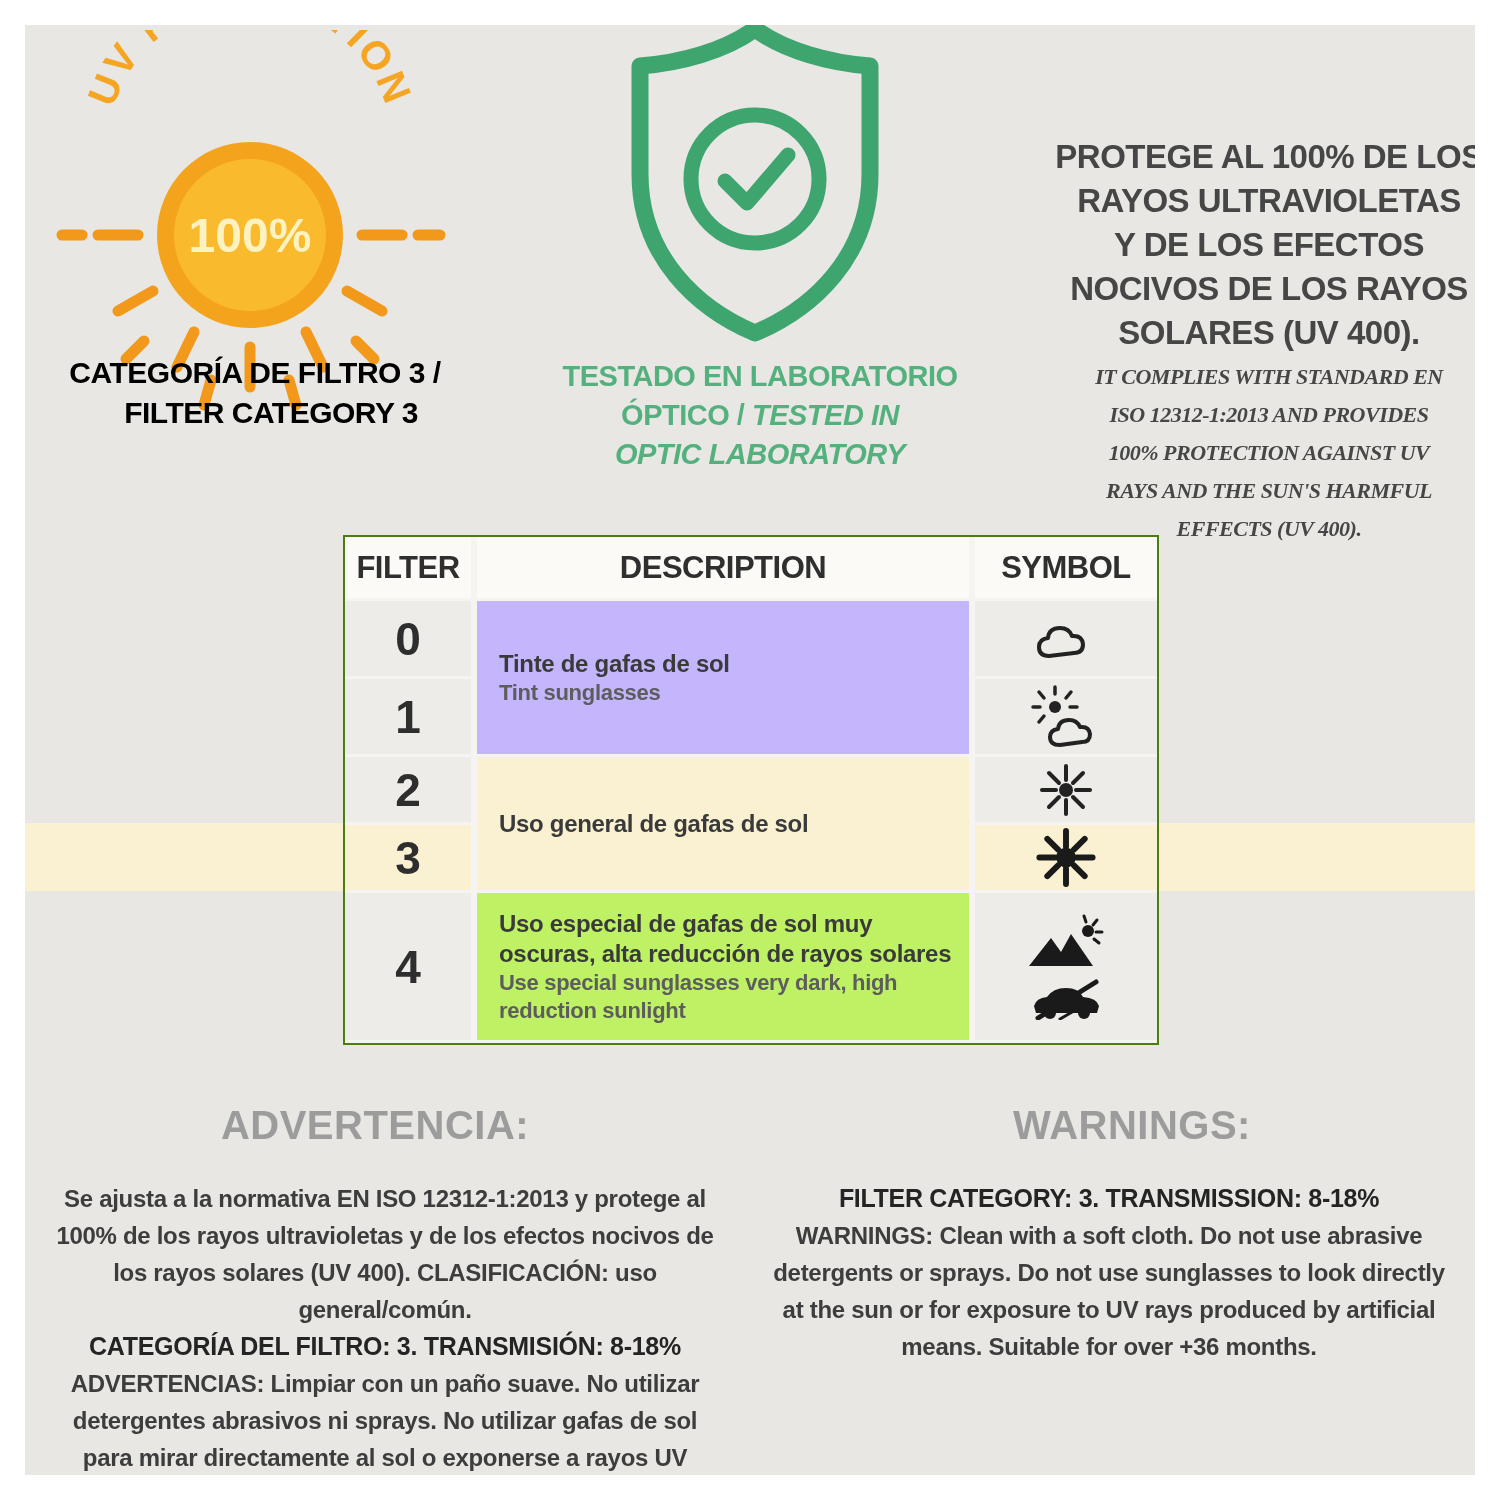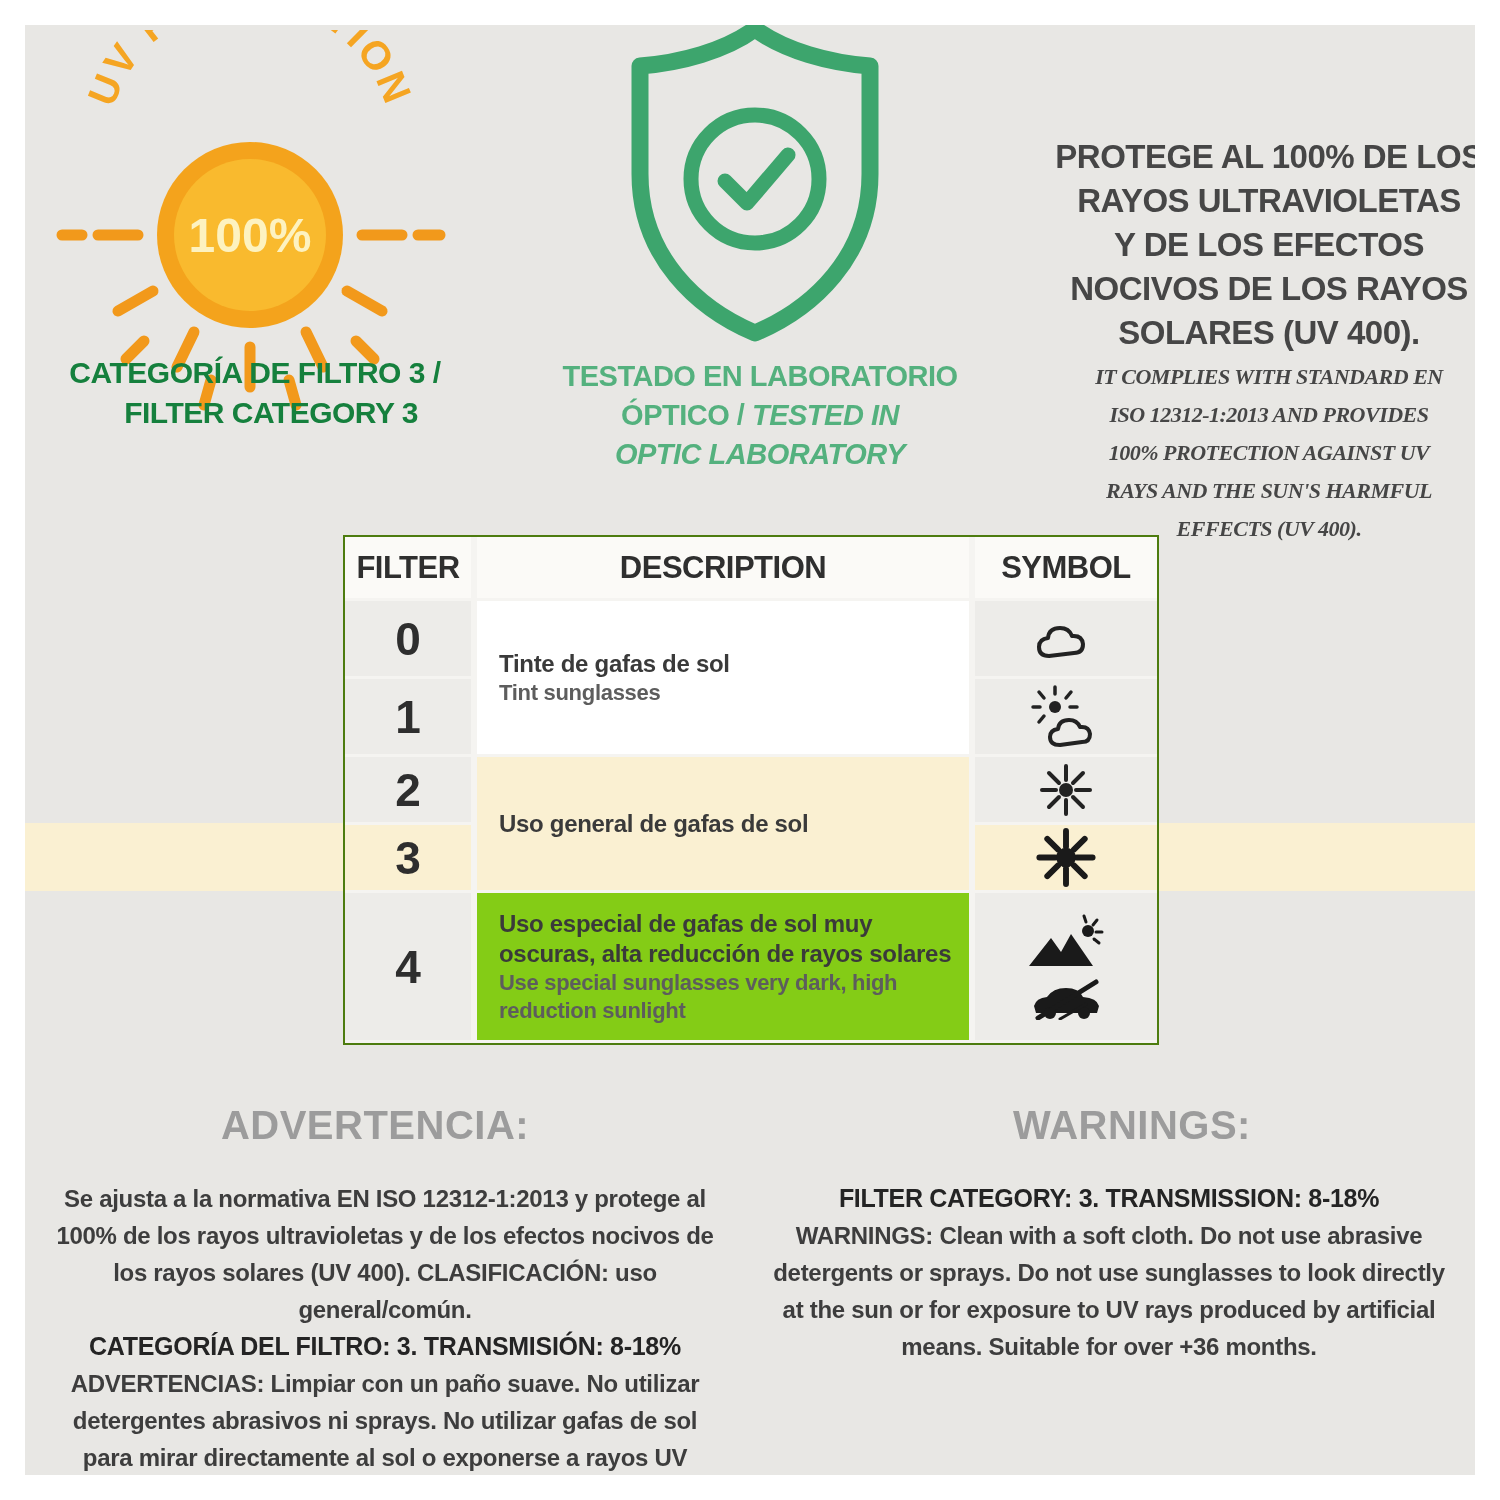--- a/index.html
+++ b/index.html
@@ -4,21 +4,21 @@
 <style>
   html,body{margin:0;padding:0;}
   .page{position:relative;width:1500px;height:1500px;background:#ffffff;font-family:"Liberation Sans",sans-serif;}
   .content{position:absolute;left:25px;top:25px;width:1450px;height:1450px;background:#e8e7e4;overflow:hidden;}
 
   
   .cream-band{position:absolute;left:0;top:798px;width:1450px;height:68px;background:#faf0d2;}
 
   
   .sun-svg{position:absolute;left:15px;top:5px;}
-  .sun-caption{position:absolute;left:0;top:328px;width:460px;text-align:center;color:#15803d;font-weight:bold;font-size:30px;line-height:40px;letter-spacing:-0.5px;}
+  .sun-caption{position:absolute;left:0;top:328px;width:460px;text-align:center;color:#000000;font-weight:bold;font-size:30px;line-height:40px;letter-spacing:-0.5px;}
   .sun-caption .it{padding-left:32px;}
 
   
   .shield-svg{position:absolute;left:595px;top:-6px;}
   .shield-caption{position:absolute;left:505px;top:332px;width:460px;text-align:center;color:#54b17e;font-weight:bold;font-size:29px;line-height:39px;letter-spacing:-0.5px;}
   .shield-caption .it{font-style:italic;}
 
   
   .prot{position:absolute;left:1025px;top:70px;width:438px;text-align:center;color:#464646;}
   .prot-es{font-size:33px;font-weight:bold;line-height:44px;white-space:pre-line;letter-spacing:-0.5px;margin-top:40px;}
@@ -27,23 +27,23 @@
   
   .ft{position:absolute;left:318px;top:510px;display:grid;grid-template-columns:132px 498px 182px;grid-template-rows:64px 78px 78px 68px 68px 150px;border:2px solid #4d7c0f;}
   .cell{border-bottom:3px solid #f5f4f1;}
   .cr{border-right:6px solid #f5f4f1;}
   .hcell{background:#fbfaf7;display:flex;align-items:center;justify-content:center;font-size:31px;font-weight:bold;color:#2f2f2f;letter-spacing:-0.5px;}
   .fcell{background:#edecE9;display:flex;align-items:center;justify-content:center;font-size:46px;font-weight:bold;color:#2e2e2e;}
   .scell{background:#edece9;display:flex;align-items:center;justify-content:center;flex-direction:column;gap:6px;}
   .dcell{display:flex;flex-direction:column;justify-content:center;padding-left:22px;padding-right:6px;}
   .dcell .es{font-size:24px;font-weight:bold;color:#3a3a3a;line-height:30px;white-space:pre-line;letter-spacing:-0.3px;}
   .dcell .en{font-size:22px;font-weight:600;color:#5d5d5d;line-height:28px;white-space:pre-line;letter-spacing:-0.3px;}
-  .bg-d01{background:#ffffff;}
+  .bg-d01{background:#c4b5fd;}
   .bg-d23{background:#faf0d2;}
-  .bg-d4{background:#84cc16;}
+  .bg-d4{background:#bef264;}
   .transparent{background:transparent;}
 
   
   .warn-head{position:absolute;width:650px;text-align:center;font-size:40px;font-weight:bold;color:#9c9c9c;letter-spacing:0.5px;}
   .wh-es{left:25px;top:1078px;}
   .wh-en{left:782px;top:1078px;}
   .warn-body{position:absolute;top:1155px;text-align:center;color:#3d3d3d;font-size:24px;font-weight:bold;line-height:37px;letter-spacing:-0.3px;}
   .wb-es{left:20px;width:680px;}
   .wb-en{left:738px;width:692px;}
   .warn-body p{margin:0;}

